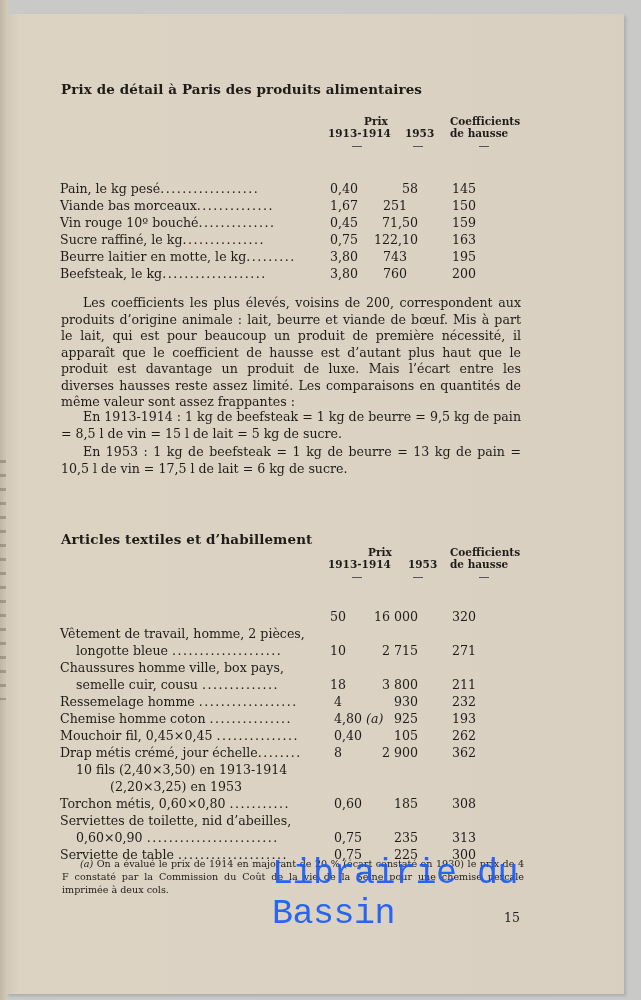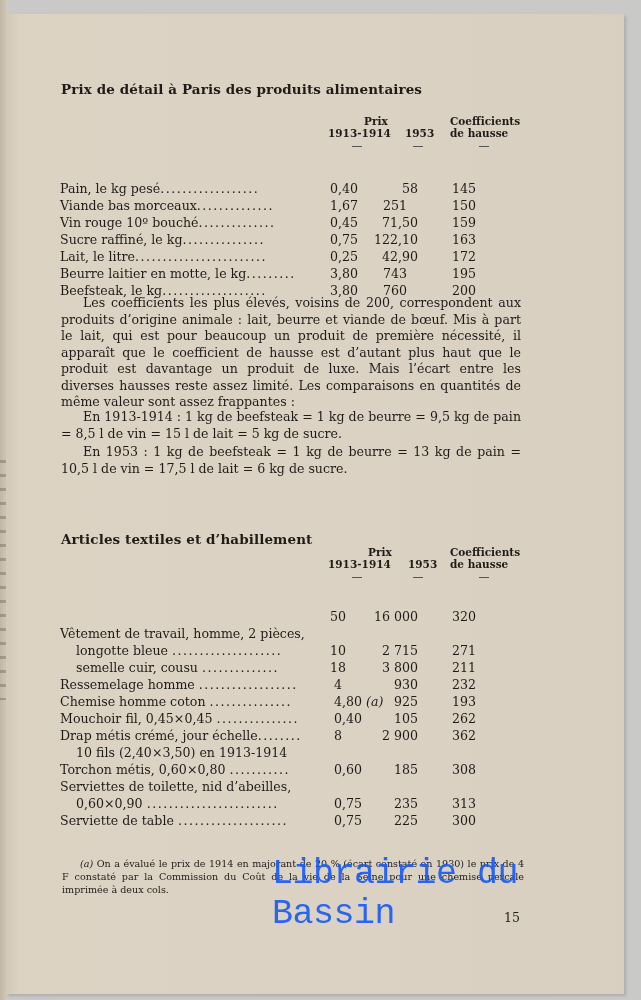--- a/index.html
+++ b/index.html
@@ -96,26 +96,20 @@
       <span class="c2">71,50</span>
       <span class="c3">159</span>
     </div>
   <div class="row">
       <span class="label"><span>Sucre raffiné, le kg</span><span class="dots">...............</span></span>
       <span class="c1">0,75</span>
       <span class="c2">122,10</span>
       <span class="c3">163</span>
     </div>
   <div class="row">
-      <span class="label"><span>Lait, le litre</span><span class="dots">........................</span></span>
-      <span class="c1">0,25</span>
-      <span class="c2">42,90</span>
-      <span class="c3">172</span>
-    </div>
-  <div class="row">
       <span class="label"><span>Beurre laitier en motte, le kg</span><span class="dots">.........</span></span>
       <span class="c1">3,80</span>
       <span class="c2" style="right:auto;left:323px;text-align:left;">743</span>
       <span class="c3">195</span>
     </div>
   <div class="row">
       <span class="label"><span>Beefsteak, le kg</span><span class="dots">...................</span></span>
       <span class="c1">3,80</span>
       <span class="c2" style="right:auto;left:323px;text-align:left;">760</span>
       <span class="c3">200</span>
@@ -151,20 +145,23 @@
       <span class="label">Vêtement de travail, homme, 2 pièces,</span>
     </div>
   <div class="row">
       <span class="label indent"><span>longotte bleue</span> <span class="dots">....................</span></span>
       <span class="c1">10</span>
       <span class="c2">2 715</span>
       <span class="c3">271</span>
     </div>
 
   <div class="row">
+      <span class="label">Chaussures homme ville, box pays,</span>
+    </div>
+  <div class="row">
       <span class="label indent"><span>semelle cuir, cousu</span> <span class="dots">..............</span></span>
       <span class="c1">18</span>
       <span class="c2">3 800</span>
       <span class="c3">211</span>
     </div>
 
   <div class="row">
       <span class="label"><span>Ressemelage homme</span> <span class="dots">..................</span></span>
       <span class="c1" style="left:274px;">4</span>
       <span class="c2">930</span>
@@ -187,20 +184,23 @@
 
   <div class="row">
       <span class="label"><span>Drap métis crémé, jour échelle</span><span class="dots">........</span></span>
       <span class="c1" style="left:274px;">8</span>
       <span class="c2">2 900</span>
       <span class="c3">362</span>
     </div>
   <div class="row">
       <span class="label indent">10 fils (2,40×3,50) en 1913-1914</span>
     </div>
+  <div class="row">
+      <span class="label indent2">(2,20×3,25) en 1953</span>
+    </div>
 
   <div class="row">
       <span class="label"><span>Torchon métis, 0,60×0,80</span> <span class="dots">...........</span></span>
       <span class="c1" style="left:274px;">0,60</span>
       <span class="c2">185</span>
       <span class="c3">308</span>
     </div>
 
   <div class="row">
       <span class="label">Serviettes de toilette, nid d’abeilles,</span>

